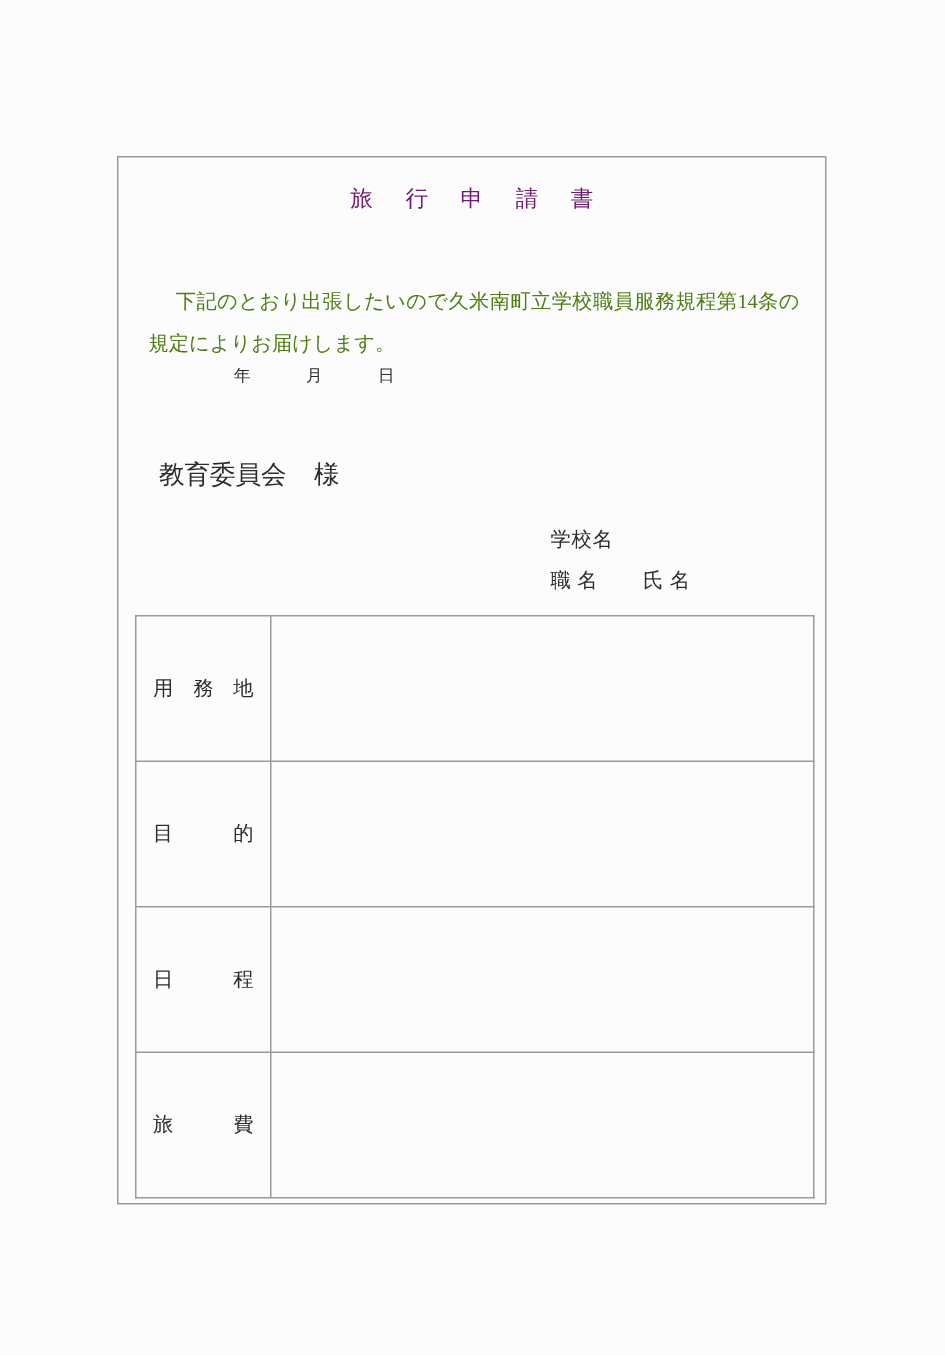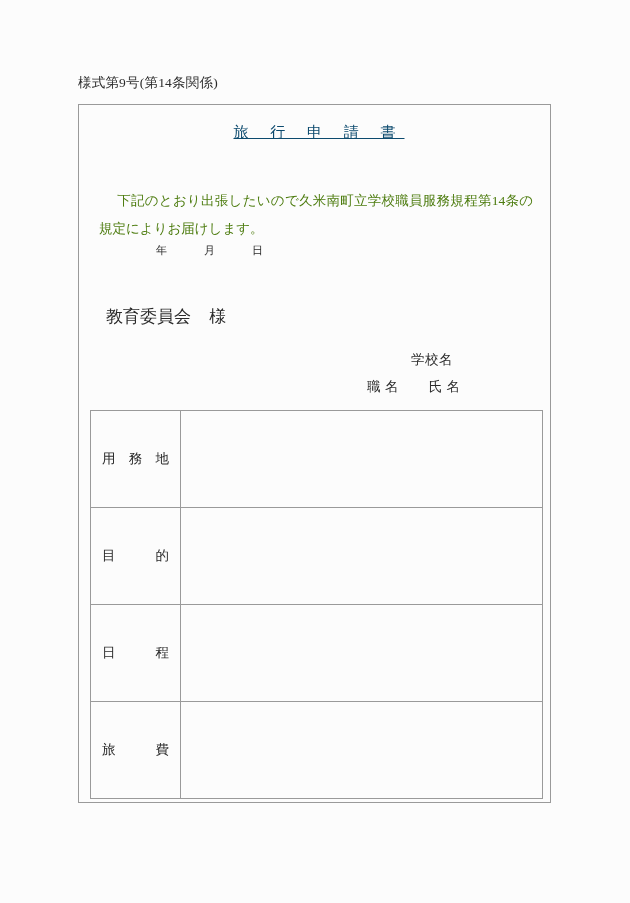--- a/index.html
+++ b/index.html
@@ -49,22 +49,21 @@
   
   .doc-title {
     position: absolute;
     left: 0;
     right: 0;
     top: 18px;
     text-align: center;
     font-size: 15px;
     letter-spacing: 9px;
     text-indent: 9px;
-    color: #0c4a6e;
-    text-decoration: underline;
+    color: #701a75;
   }
 
   
   .body-text {
     position: absolute;
     left: 20px;
     top: 82px;
     width: 434px;
     font-size: 13.5px;
     line-height: 2.1;
@@ -103,21 +102,20 @@
   .sig-block {
     position: absolute;
     left: 288px;
     top: 246px;
     font-size: 13.5px;
   }
   .sig-school {
     white-space: nowrap;
     margin-bottom: 9px;
     letter-spacing: 0.5px;
-    margin-left: 44px;
   }
   .sig-names {
     white-space: nowrap;
     letter-spacing: 0.5px;
     text-align: center;
   }
   .sig-names .wide {
     display: inline-block;
     width: 22px;
   }
@@ -153,21 +151,20 @@
   }
   .value-cell {
     width: 361px;
   }
 </style>
 </head>
 <body>
 
 <div class="page">
 
-  <div class="form-number">様式第9号(第14条関係)</div>
 
   <div class="frame">
 
     <div class="doc-title">旅 行 申 請 書</div>
 
     <div class="body-text">下記のとおり出張したいので久米南町立学校職員服務規程第14条の規定によりお届けします。</div>
 
     <div class="date-line">
       <span>年</span>
       <span class="gap"></span>

